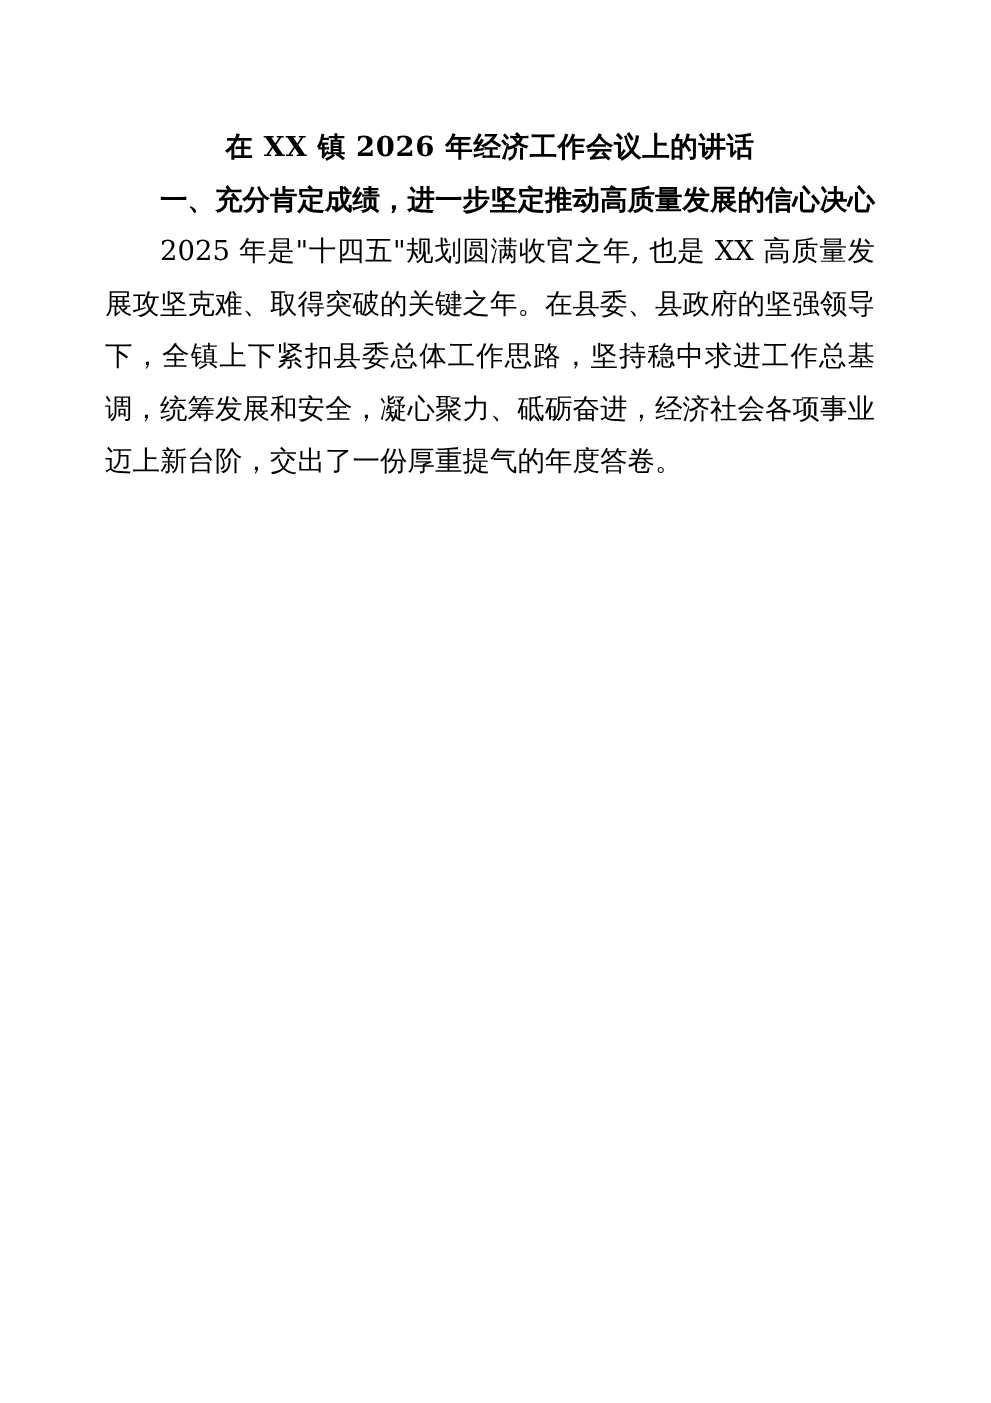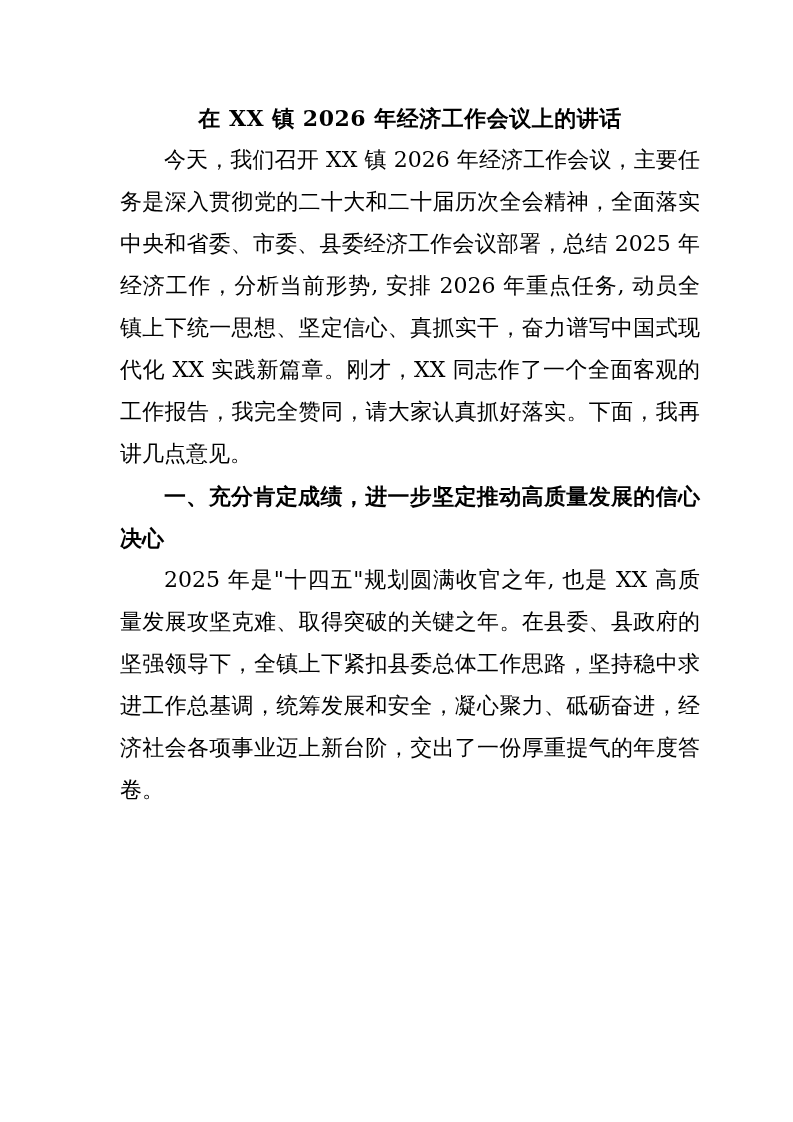--- a/index.html
+++ b/index.html
@@ -11,21 +11,21 @@
     width: 793px;
     height: 1122px;
     overflow: hidden;
     font-family: "DejaVu Serif", "Liberation Serif", serif;
     color: #000000;
   }
   .page {
     box-sizing: border-box;
     width: 793px;
     height: 1122px;
-    padding: 97px 93px 40px 120px;
+    padding: 97px 93px 40px 84px;
     background: #ffffff;
   }
   .doc-title {
     margin: 0;
     font-size: 22px;
     font-weight: bold;
     line-height: 42px;
     text-align: center;
     letter-spacing: 0.5px;
   }
@@ -55,19 +55,18 @@
     word-break: break-all;
   }
 </style>
 </head>
 <body>
 
 <div class="page">
   <h1 class="doc-title">在 XX 镇 2026 年经济工作会议上的讲话</h1>
 
 
-  <p class="para">今天，我们召开 XX 镇 2026 年经济工作会议，主要任务是深入贯彻党的二十大和二十届历次全会精神，全面落实中央和省委、市委、县委经济工作会议部署，总结 2025 年经济工作，分析当前形势, 安排 2026 年重点任务, 动员全镇上下统一思想、坚定信心、真抓实干，奋力谱写中国式现代化 XX 实践新篇章。刚才，XX 同志作了一个全面客观的工作报告，我完全赞同，请大家认真抓好落实。下面，我再讲几点意见。</p>
 
   <h2 class="section-heading">一、充分肯定成绩，进一步坚定推动高质量发展的信心决心</h2>
 
   <p class="para">2025 年是"十四五"规划圆满收官之年, 也是 XX 高质量发展攻坚克难、取得突破的关键之年。在县委、县政府的坚强领导下，全镇上下紧扣县委总体工作思路，坚持稳中求进工作总基调，统筹发展和安全，凝心聚力、砥砺奋进，经济社会各项事业迈上新台阶，交出了一份厚重提气的年度答卷。</p>
 
 </div>
 
 </body></html>

